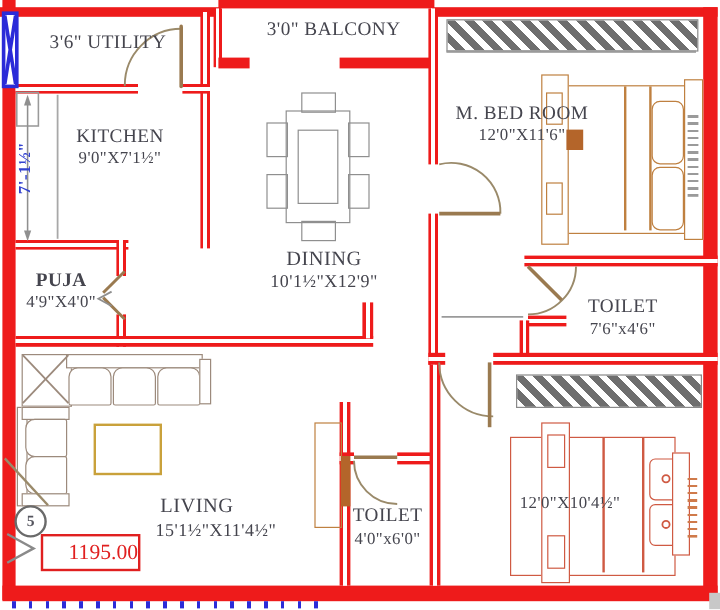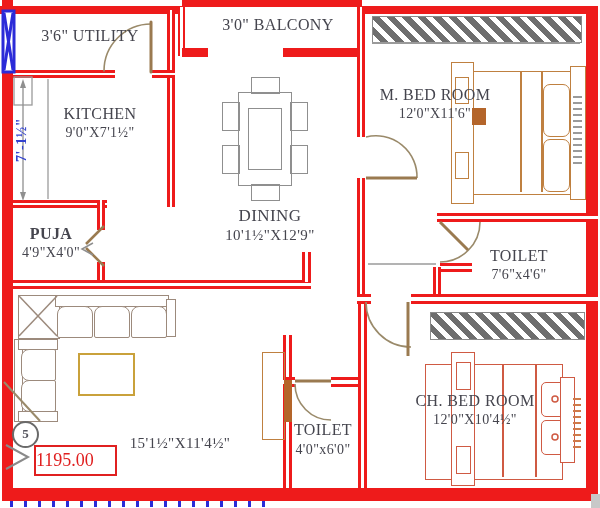--- a/index.html
+++ b/index.html
@@ -17,21 +17,21 @@
   .gray-o{border:1.5px solid #8f8f8f;background:transparent;}
   .sofa-o{border:1.5px solid #9c8a7c;background:#fff;}
   .tan-o{border:1.5px solid #bf8040;background:transparent;}
   .red-o{border:1.5px solid #cf5a43;background:transparent;}
   .hatch{border:1.5px solid #8a8a8a;
          background:repeating-linear-gradient(45deg,#fff 0 5px,#6e6e6e 5px 11px);}
   .comb{background:repeating-linear-gradient(0deg,#9a9a9a 0 2px,transparent 2px 6px);}
   .combr{background:repeating-linear-gradient(0deg,#cf7a4a 0 2px,transparent 2px 6px);}
   .bluedash{background:repeating-linear-gradient(90deg,#2b2bd8 0 3px,transparent 3px 14px);}
   .areabox{border:2.5px solid #e02020;background:#fff;color:#e02020;
-           font-size:18px;text-align:left;line-height:27px;}
+           font-size:18px;text-align:right;line-height:27px;}
   .circ{border:2px solid #6a6a6a;border-radius:50%;color:#55555e;font-size:13px;
         font-weight:bold;text-align:center;line-height:21px;background:#fff;}
   .dimblue{color:#3342cf;font-weight:bold;font-size:14px;text-align:center;
            transform:rotate(-90deg);letter-spacing:.5px;}
   svg{position:absolute;left:0;top:0;}
 </style>
 </head>
 <body>
 
 <div id="plan">
@@ -195,23 +195,23 @@
 
   <div class="abs lbl name" style="left:365px;top:87px;width:140px;">M. BED ROOM</div>
   <div class="abs lbl dims" style="left:370px;top:107px;width:130px;">12'0"X11'6"</div>
 
   <div class="abs lbl name" style="left:459px;top:248px;width:120px;">TOILET</div>
   <div class="abs lbl dims" style="left:463px;top:268px;width:112px;">7'6"x4'6"</div>
 
   <div class="abs lbl name" style="left:283px;top:422px;width:80px;">TOILET</div>
   <div class="abs lbl dims" style="left:280px;top:443px;width:86px;">4'0"x6'0"</div>
 
-  <div class="abs lbl name" style="left:383px;top:393px;width:184px;">CH. BED ROOM</div>
   <div class="abs lbl dims" style="left:398px;top:413px;width:154px;">12'0"X10'4½"</div>
 
+  <div class="abs lbl big" style="left:104px;top:413px;width:120px;">LIVING</div>
   <div class="abs lbl dims" style="left:100px;top:436px;width:160px;font-size:15px;">15'1½"X11'4½"</div>
 
   <div class="abs areabox" style="left:34px;top:445px;width:79px;height:27px;">1195.00</div>
   <div class="abs circ" style="left:12px;top:421px;width:23px;height:23px;">5</div>
   <div class="abs dimblue" style="left:-16px;top:132px;width:76px;height:16px;">7'-1½"</div>
 
   <div class="abs bluedash" style="left:10px;top:501px;width:255px;height:6px;"></div>
   <div class="abs" style="left:591px;top:494px;width:9px;height:14px;background:#c8c8c8;"></div>
 </div>
 

